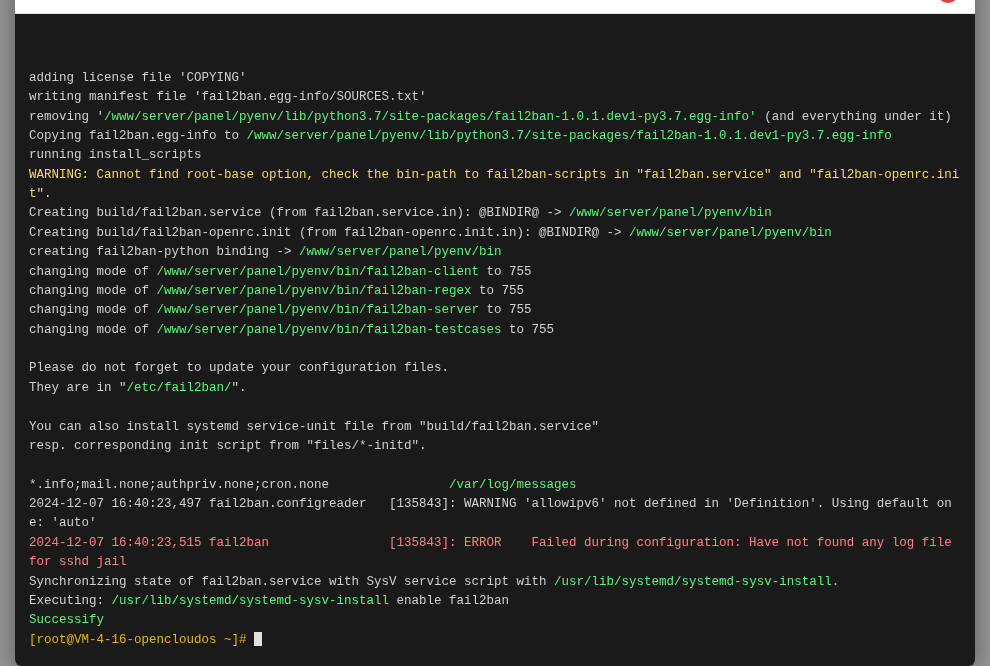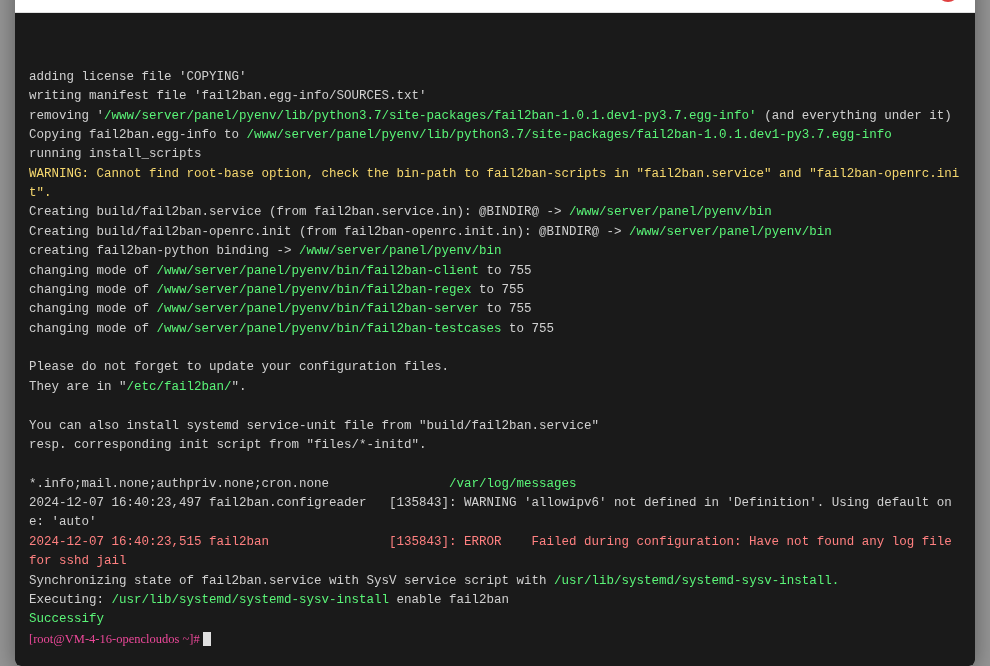--- a/index.html
+++ b/index.html
@@ -63,21 +63,21 @@
       color: #e0e0e0;
       font-family: 'Courier New', Courier, monospace;
       font-size: 12.5px;
       line-height: 1.55;
       padding: 16px 14px;
       min-height: 580px;
       overflow-y: auto;
       white-space: pre-wrap;
       word-break: break-all;
     }
-    .terminal .white { color: #ec4899; font-family: Liberation Serif, serif; }
+    .terminal .white { color: #eab308; }
     .cursor {
       display: inline-block;
       width: 8px;
       height: 14px;
       background: #e0e0e0;
       vertical-align: middle;
       animation: blink 1s step-end infinite;
     }
     @keyframes blink {
       50% { opacity: 0; }

